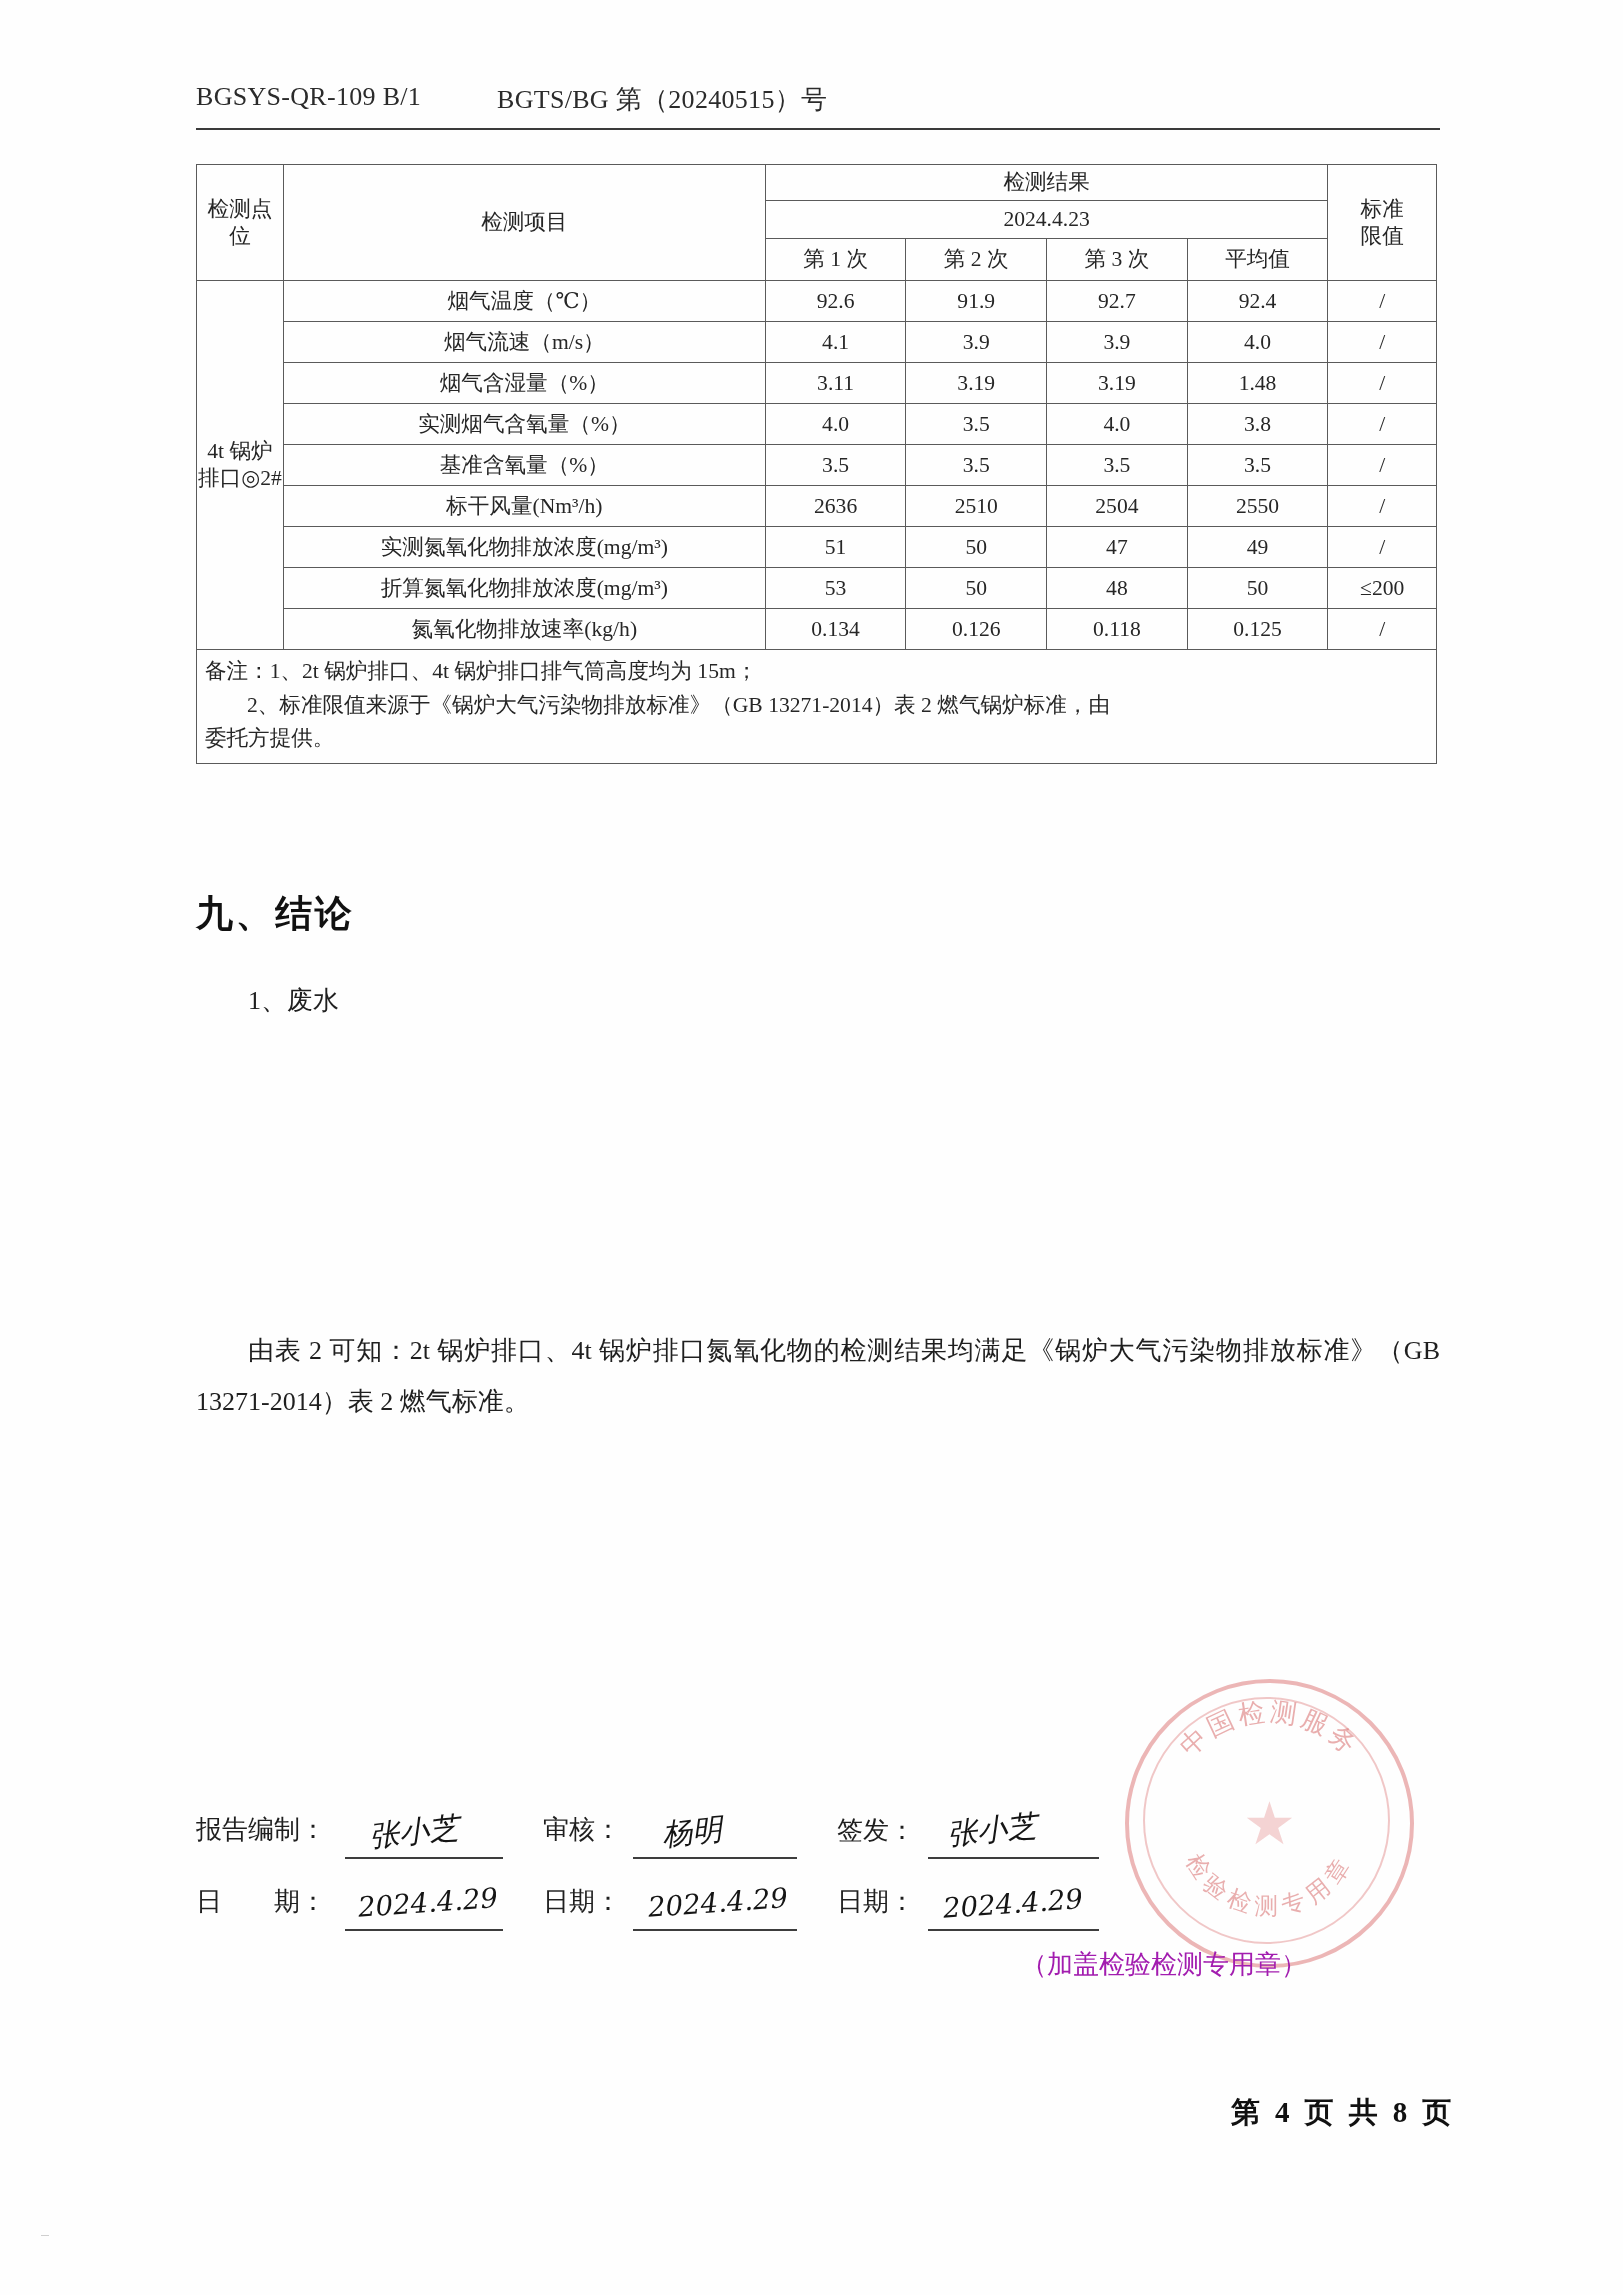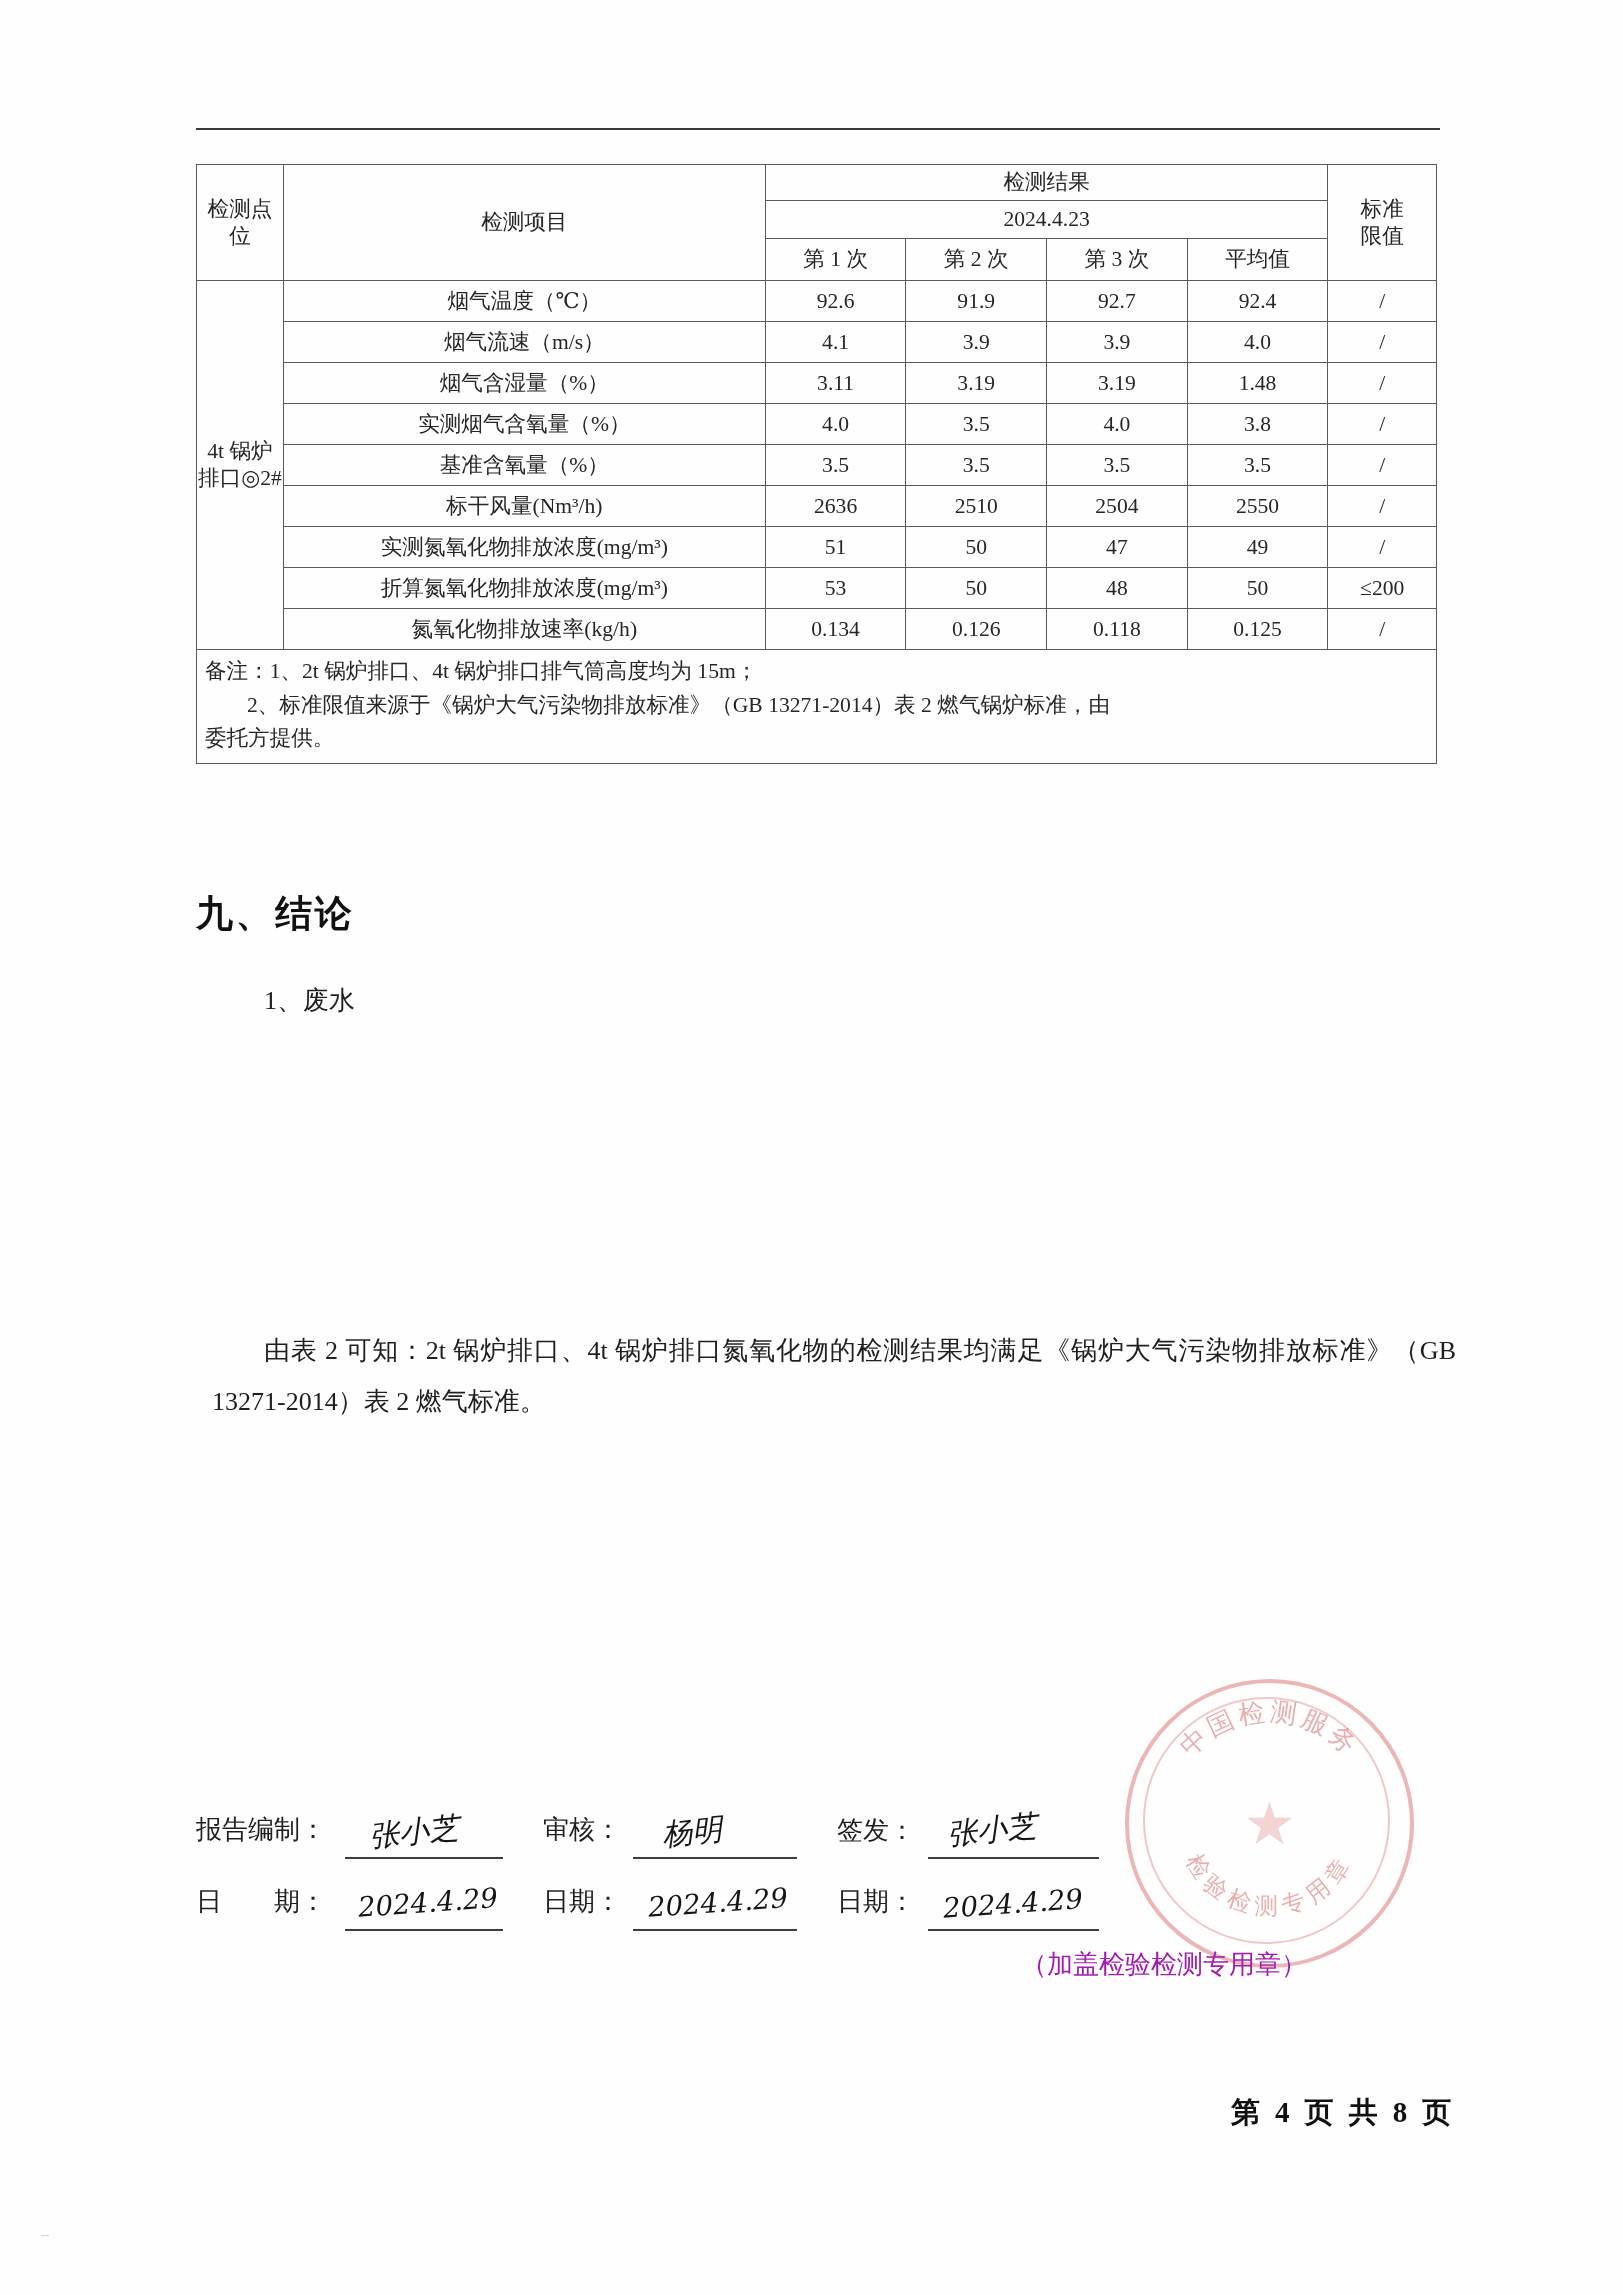--- a/index.html
+++ b/index.html
@@ -72,21 +72,21 @@
     color:#111;
   }
   .p {
     position:absolute; left:196px;
     width:1244px;
     font-size:26px;
     line-height:51px;
     color:#1f1f1f;
     text-align:justify;
   }
-  .ind { text-indent:52px;margin-left:16px; }
+  .ind { text-indent:52px; }
   #p-ww-head { top:975px; }
   #p-ww-body { top:1031px; }
   #p-ag-head { top:1270px; }
   #p-ag-body { top:1325px; }
   
   .sig {
     position:absolute; left:196px; top:1807px; width:1244px; height:151px;
   }
   .lbl { position:absolute; font-size:26px; color:#1f1f1f; white-space:pre; }
   .line { position:absolute; height:2px; background:#3d3d3d; }
@@ -140,20 +140,24 @@
   .edge-mark {
     position:absolute; left:41px; top:2235px;
     width:7.9px; height:1.3px; background:#cfcfcf;
   }
 </style>
 </head>
 <body>
 
 <div class="page">
 
+  <div class="hdr">
+    <span class="hdr-left">BGSYS-QR-109 B/1</span>
+    <span class="hdr-right">BGTS/BG 第（20240515）号</span>
+  </div>
   <div class="hdr-rule"></div>
 
   <table class="tbl">
     <colgroup>
       <col class="c-point">
         <col class="c-item">
       <col class="c-n">
         <col class="c-n">
         <col class="c-n">
         <col class="c-n">

